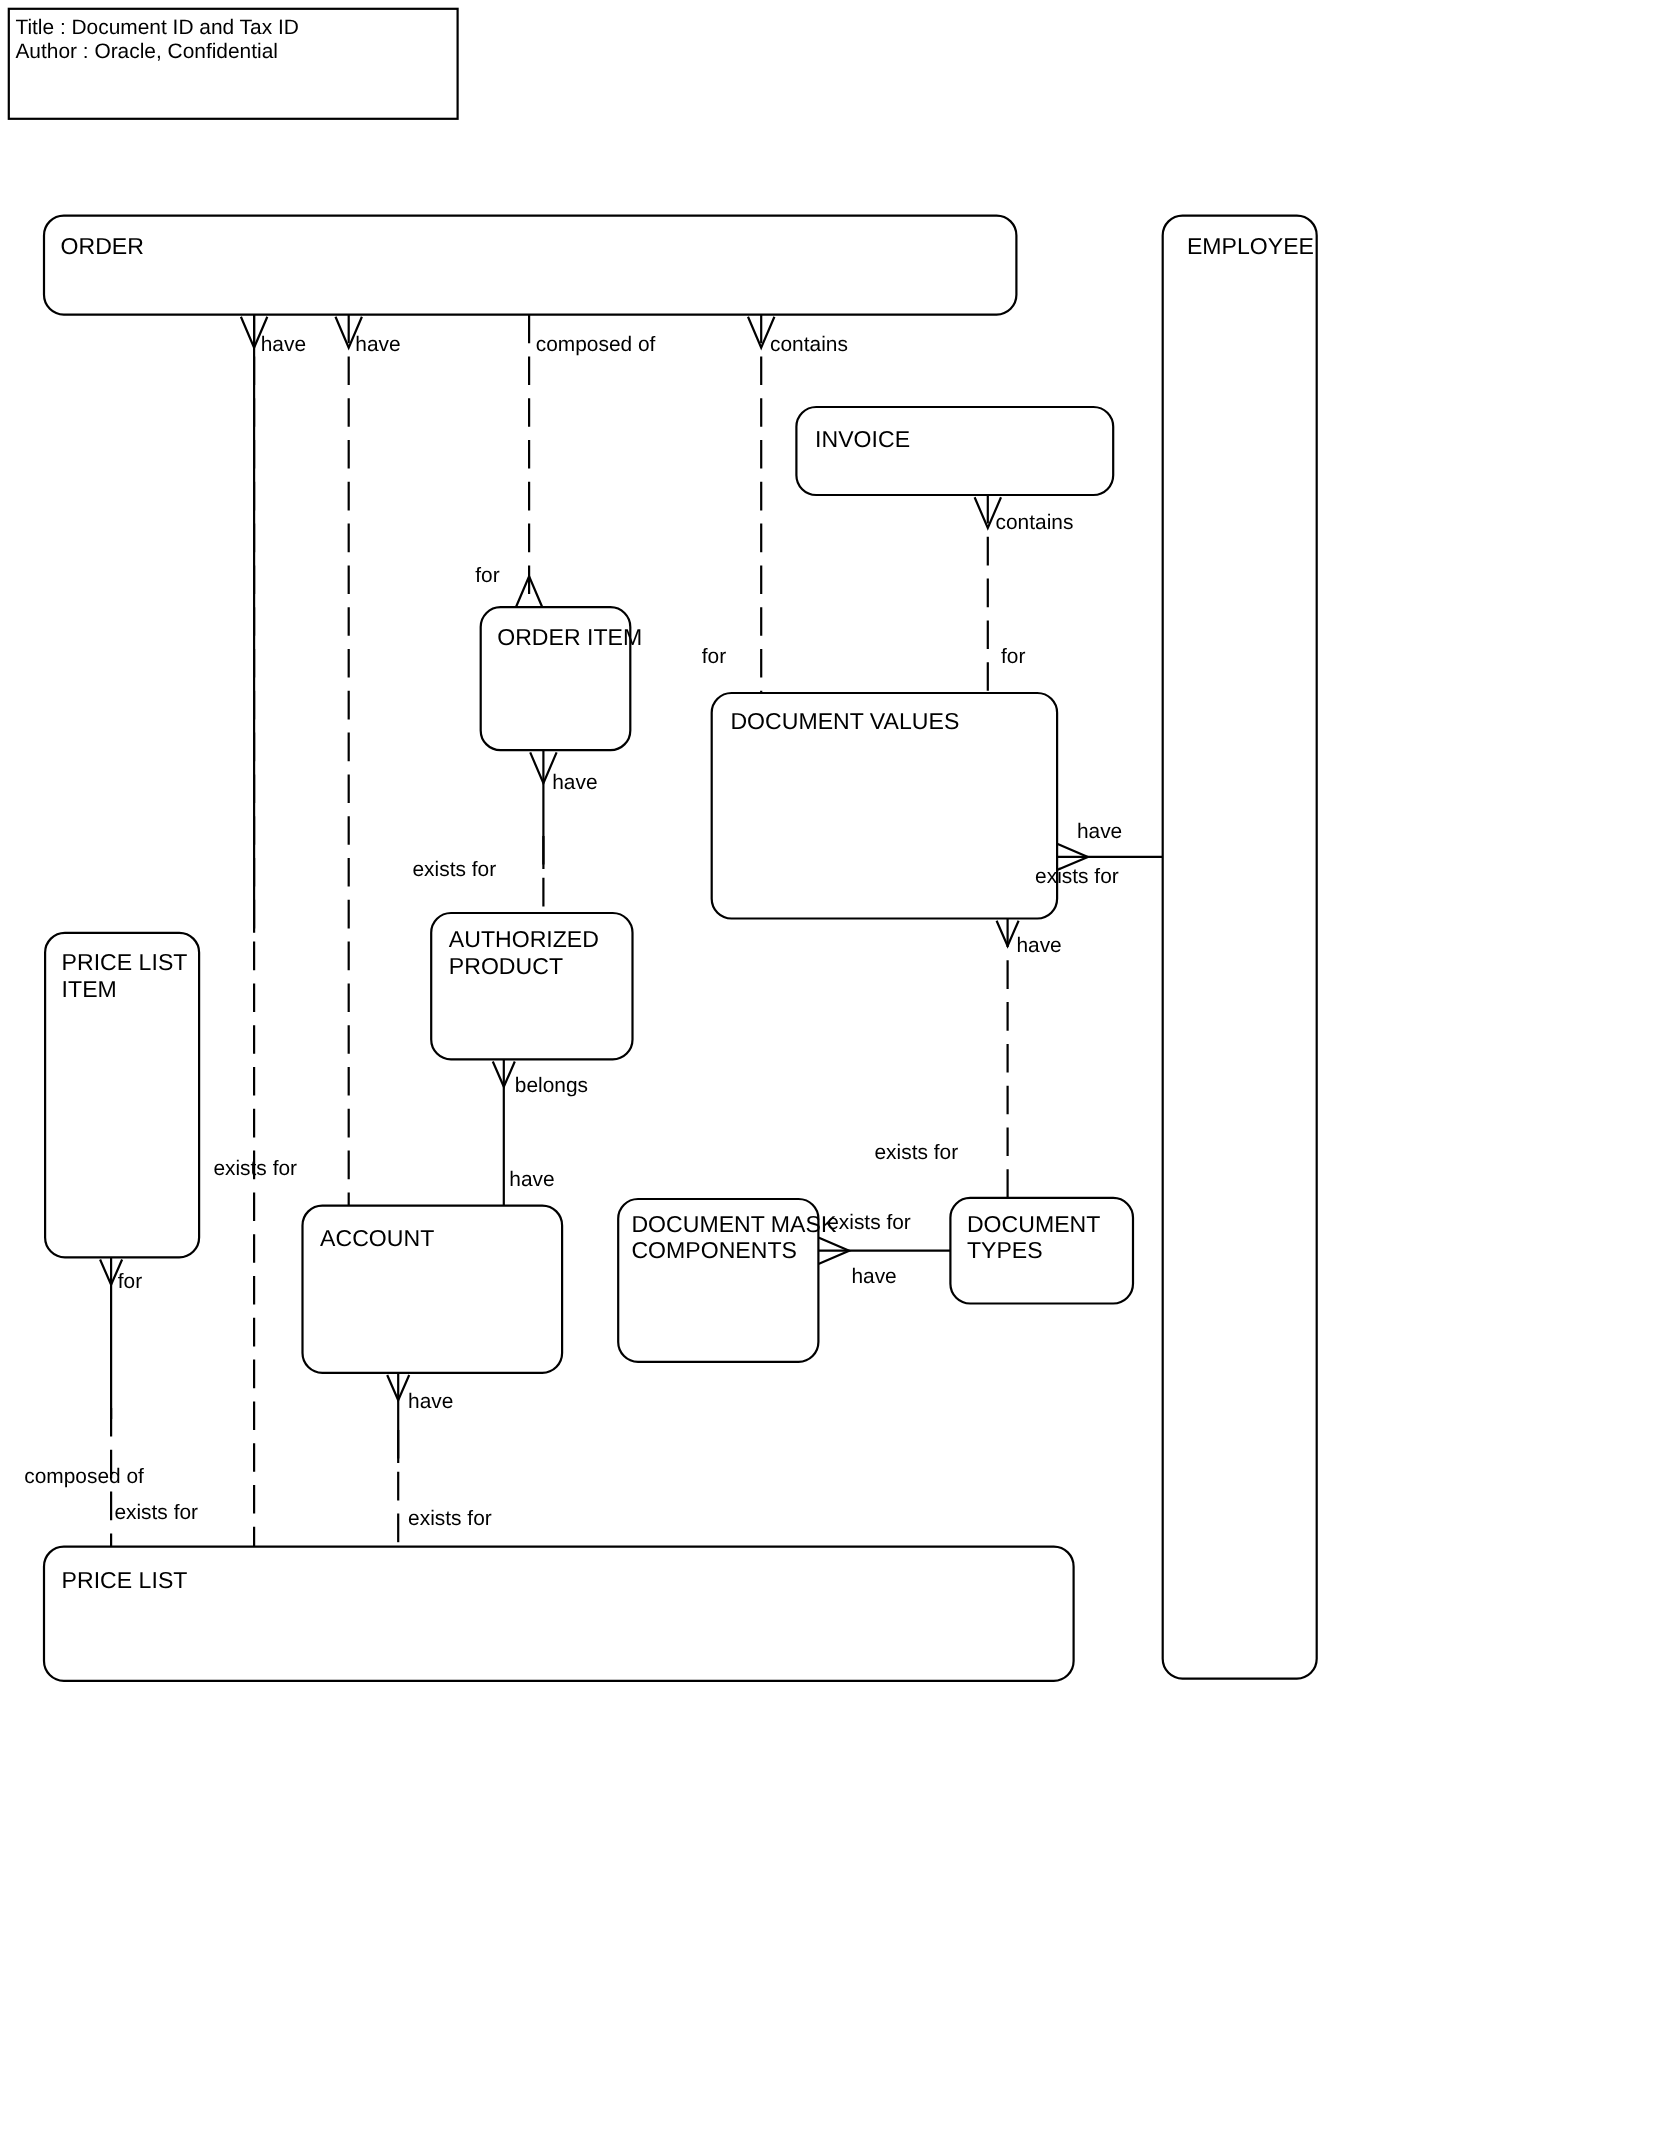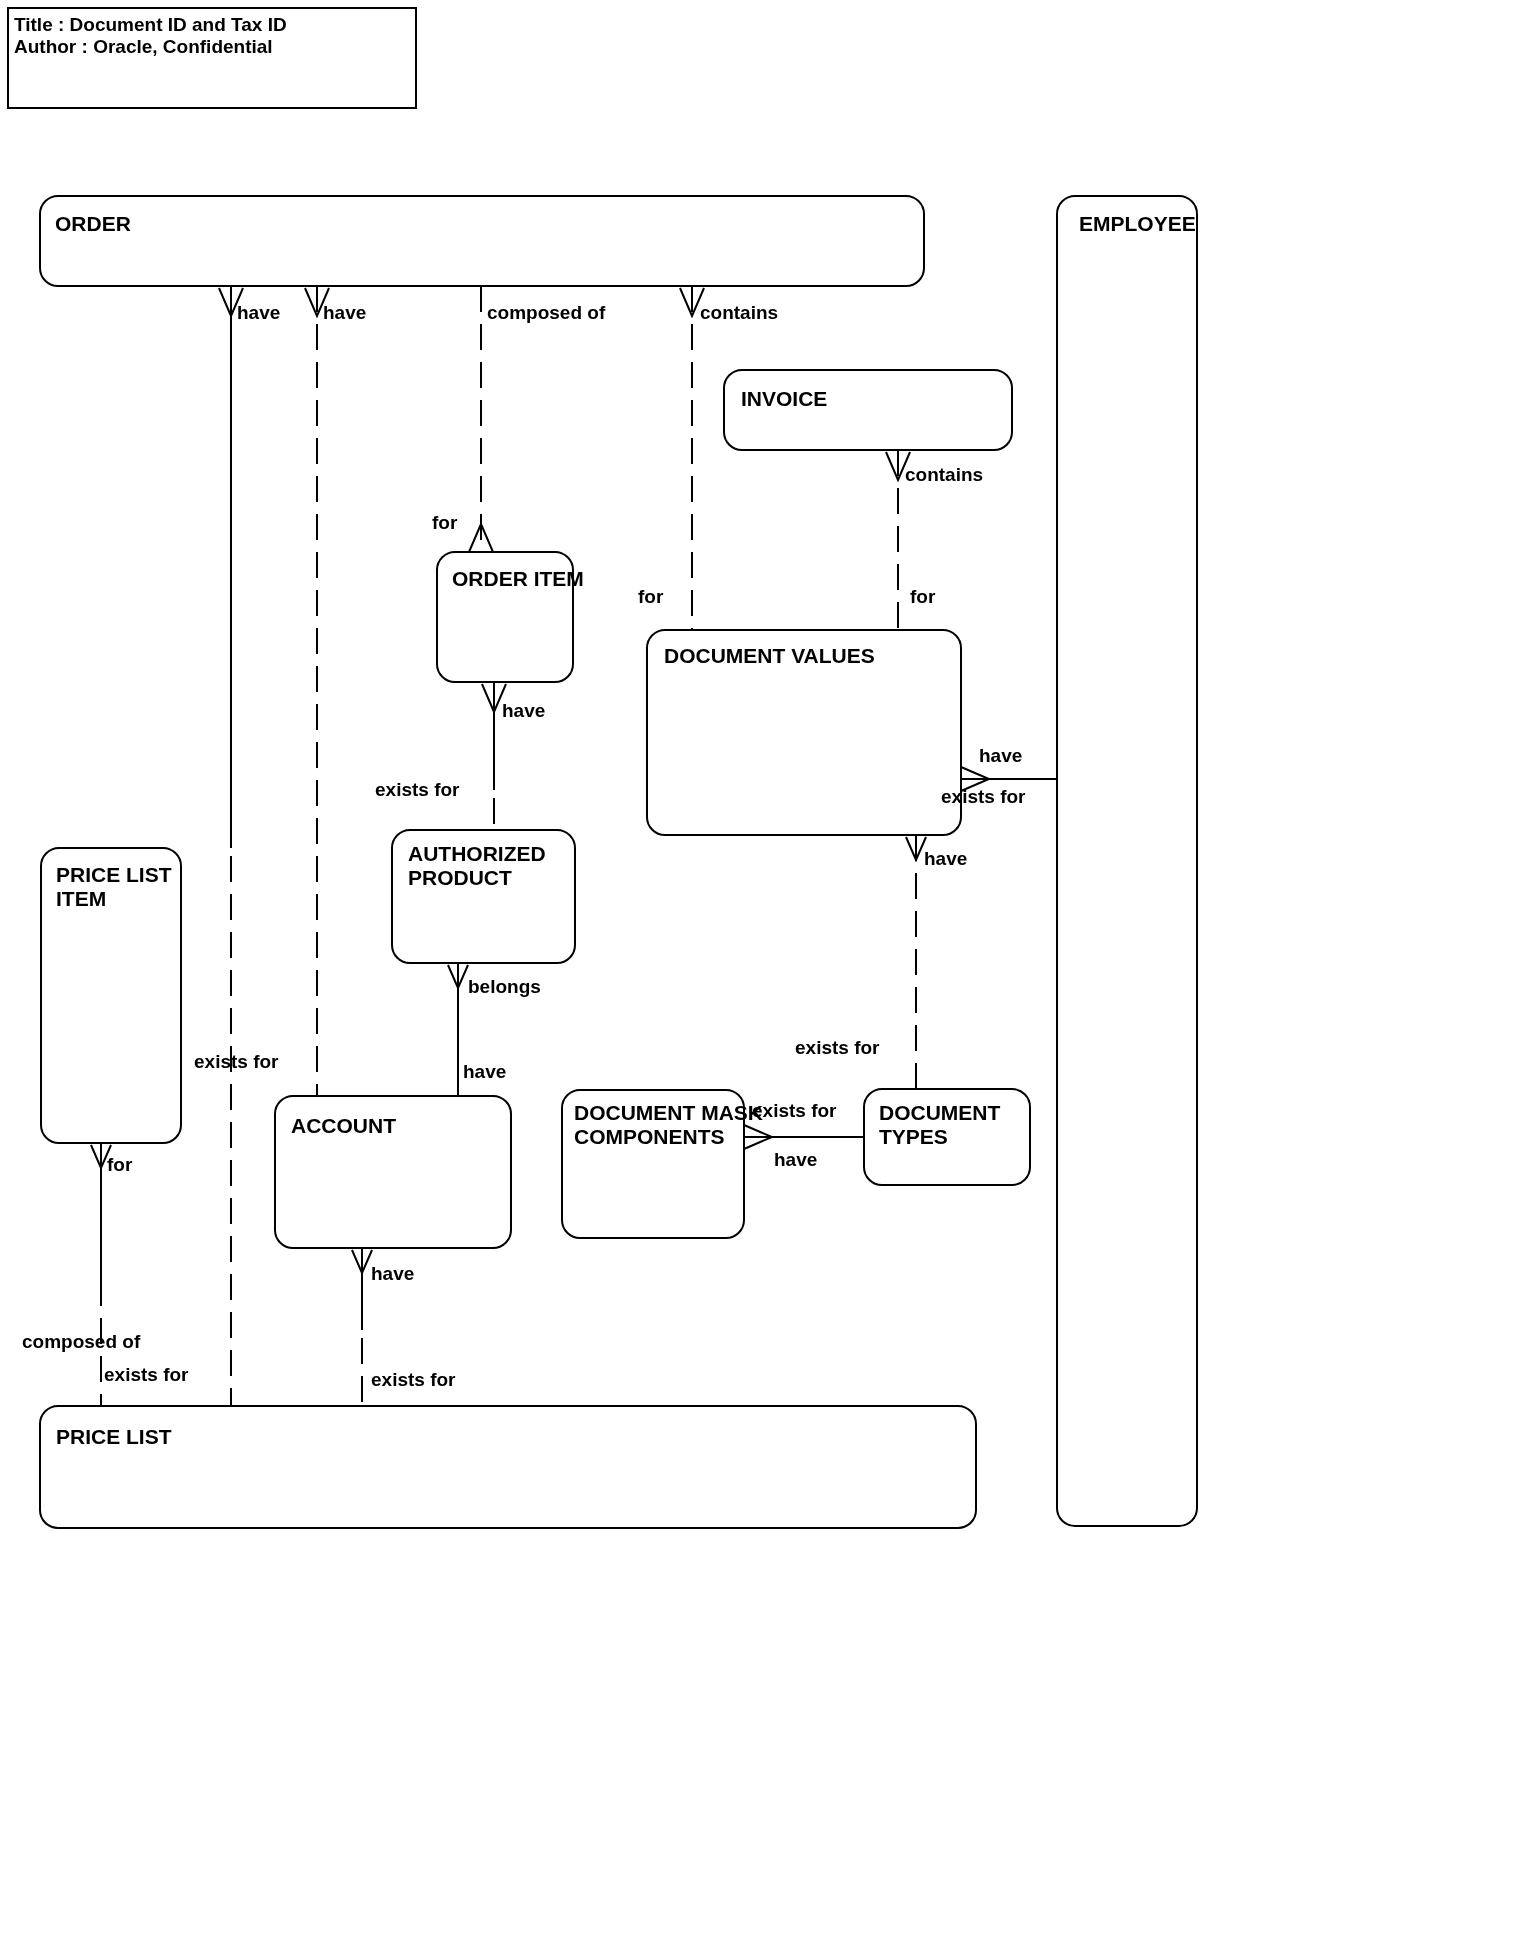--- a/index.html
+++ b/index.html
@@ -6,21 +6,20 @@
     margin: 0;
     padding: 0;
     background: #ffffff;
   }
   #canvas {
     position: relative;
     width: 1517px;
     height: 1948px;
     background: #ffffff;
     font-family: "Liberation Sans", sans-serif;
-    font-weight: bold;
   }
   svg#diagram {
     position: absolute;
     top: 0;
     left: 0;
     width: 1517px;
     height: 1948px;
   }
   .entity-rect {
     fill: #ffffff;

